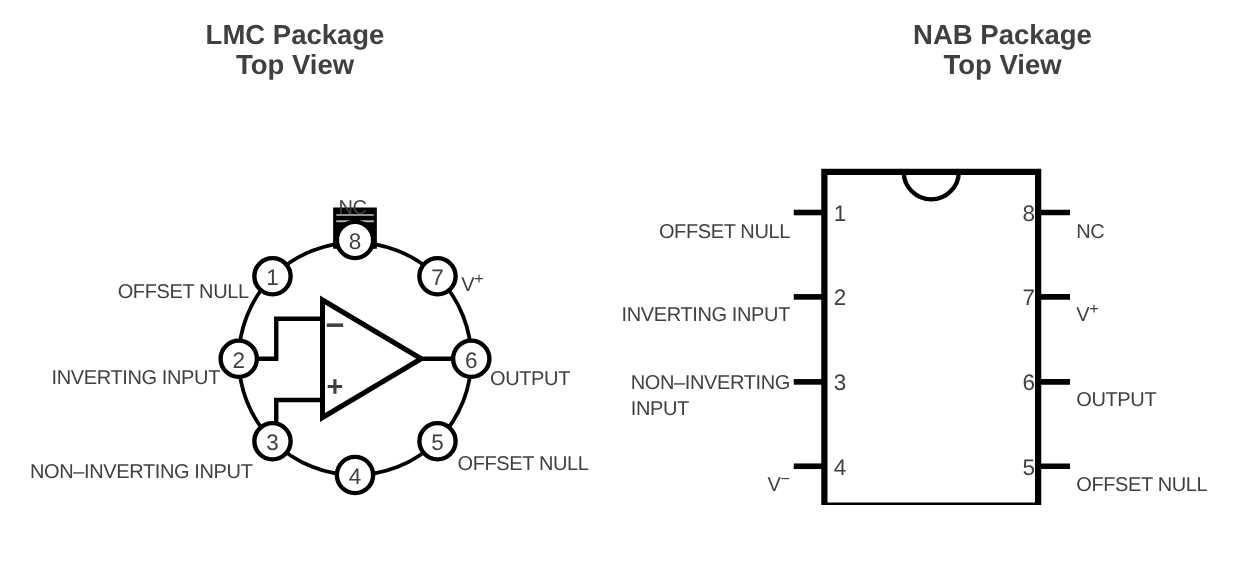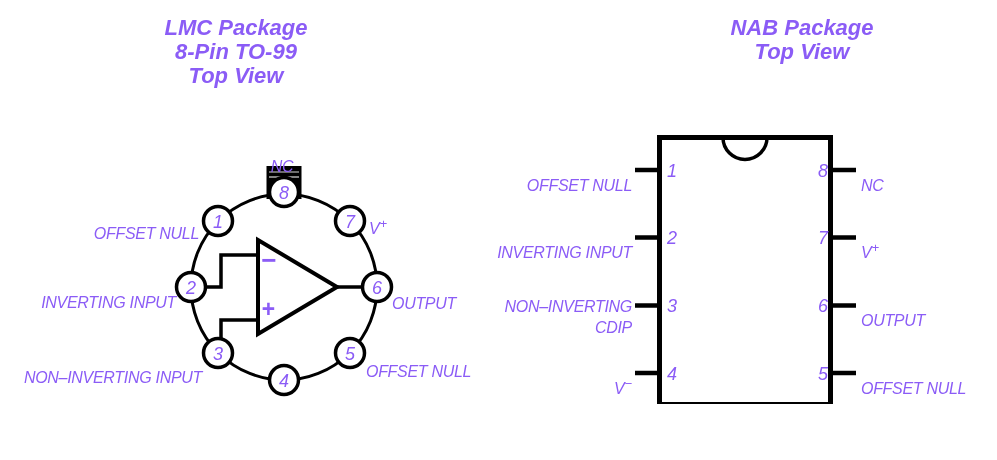--- a/index.html
+++ b/index.html
@@ -1,18 +1,18 @@
 <!DOCTYPE html>
 <html><head>
 <meta charset="utf-8">
 <style>
   html,body{margin:0;padding:0;background:#fff;}
   .stage{
     position:relative;width:997px;height:404px;background:#ffffff;overflow:hidden;
-    font-family:"Liberation Sans",sans-serif;color:#8b5cf6;font-style:italic;
+    font-family:"Liberation Sans",sans-serif;color:#404040;
   }
   svg.artwork{position:absolute;left:0;top:0;}
   .title{
     position:absolute;top:16px;transform:translateX(-50%);
     text-align:center;font-size:22px;font-weight:bold;line-height:24px;
     letter-spacing:0;white-space:nowrap;
   }
   .title-left{left:236px;}
   .title-right{left:802px;}
   .lbl{
@@ -29,21 +29,21 @@
     position:absolute;font-size:18px;line-height:18px;transform:translateY(-50%);
     letter-spacing:0;white-space:nowrap;
   }
   .sign{
     position:absolute;font-weight:bold;transform:translate(-50%,-50%);
     letter-spacing:0;line-height:20px;
   }
   .sign.minus{font-size:26px;}
   .sign.plus{font-size:23px;}
   .rlbl2{
-    position:absolute;right:365px;top:296px;text-align:right;
+    position:absolute;right:365px;top:296px;
     font-size:16px;letter-spacing:-0.3px;line-height:21px;white-space:nowrap;
   }
 </style>
 </head>
 <body>
 
 <div class="stage">
 
   <svg class="artwork" width="997" height="460" viewBox="0 0 997 460">
 
@@ -77,21 +77,20 @@
     <line x1="635" y1="373" x2="659" y2="373" stroke="#000" stroke-width="4.5"></line>
 
     <line x1="831" y1="170" x2="856" y2="170" stroke="#000" stroke-width="4.5"></line>
     <line x1="831" y1="237.5" x2="856" y2="237.5" stroke="#000" stroke-width="4.5"></line>
     <line x1="831" y1="305.5" x2="856" y2="305.5" stroke="#000" stroke-width="4.5"></line>
     <line x1="831" y1="373" x2="856" y2="373" stroke="#000" stroke-width="4.5"></line>
   </svg>
 
   <div class="title title-left">
     <div>LMC Package</div>
-    <div>8-Pin TO-99</div>
     <div>Top View</div>
   </div>
   <div class="title title-right">
     <div>NAB Package</div>
     <div>Top View</div>
   </div>
 
   <span class="lbl ctr" style="left:282px;top:151px;">NC</span>
   <span class="lbl" style="right:798px;top:218px;">OFFSET NULL</span>
   <span class="lbl" style="right:821px;top:287px;">INVERTING INPUT</span>
@@ -110,21 +109,21 @@
   <span class="pnum" style="left:350px;top:222px;">7</span>
   <span class="pnum" style="left:284px;top:193px;">8</span>
 
   <span class="sign minus" style="left:268px;top:260px;">−</span>
   <span class="sign plus" style="left:268px;top:309px;">+</span>
 
   <span class="lbl" style="right:365px;top:170px;">OFFSET NULL</span>
   <span class="lbl" style="right:365px;top:237px;">INVERTING INPUT</span>
   <div class="rlbl2">
     <div>NON–INVERTING</div>
-    <div>CDIP</div>
+    <div>INPUT</div>
   </div>
   <span class="lbl" style="right:365px;top:373px;"><span>V</span><sup>−</sup></span>
 
   <span class="lbl" style="left:861px;top:170px;">NC</span>
   <span class="lbl" style="left:861px;top:237px;"><span>V</span><sup>+</sup></span>
   <span class="lbl" style="left:861px;top:305px;">OUTPUT</span>
   <span class="lbl" style="left:861px;top:373px;">OFFSET NULL</span>
 
   <span class="dipnum" style="left:667px;top:171px;">1</span>
   <span class="dipnum" style="left:667px;top:238px;">2</span>

